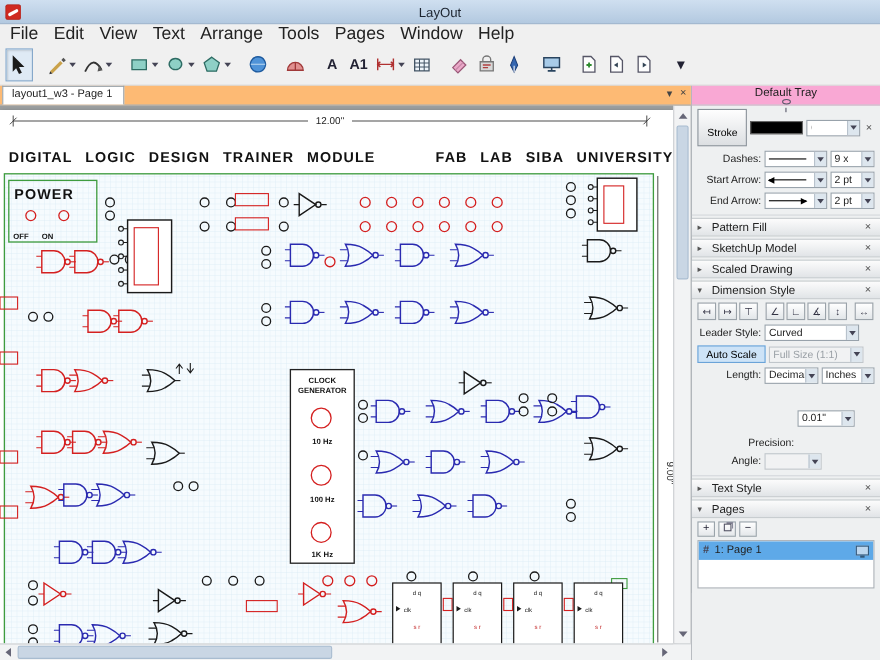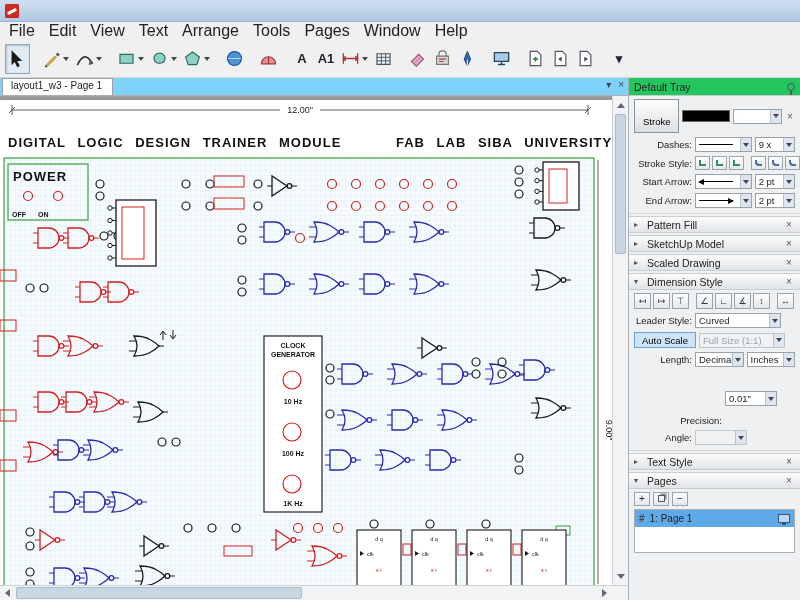--- a/index.html
+++ b/index.html
@@ -18,21 +18,21 @@
   .tbtn{height:30px;min-width:24px;display:flex;align-items:center;justify-content:center;border:1px solid transparent;padding:0 2px;}
   .tbtn.gap{margin-left:9px;}
   .tbtn.pressed{border:1px solid #86a8ca;background:#dfeaf5;box-shadow:inset 1px 1px 2px rgba(0,0,0,.18);}
   .ticon{width:19px;height:19px;}
   .tglyph{font-size:13px;font-weight:bold;color:#223;}
   .caret{width:0;height:0;border-left:3px solid transparent;border-right:3px solid transparent;border-top:4px solid #445;margin-left:2px;}
   
   .main{display:flex;height:522px;}
   .canvas-col{width:628px;display:flex;flex-direction:column;background:#e7eaec;}
   
-  .tabstrip{height:18px;background:#7dd3fc;border-bottom:1px solid #aab0b5;display:flex;align-items:flex-end;position:relative;}
+  .tabstrip{height:18px;background:#fdba74;border-bottom:1px solid #aab0b5;display:flex;align-items:flex-end;position:relative;}
   .doc-tab{height:17px;background:#fff;border:1px solid #9aa2a8;border-bottom:none;margin-left:2px;padding:1px 10px 0 8px;font-size:10px;color:#222;}
   .tab-ctrls{position:absolute;right:4px;top:1px;display:flex;gap:7px;font-size:10px;color:#444;}
   
   .canvas-wrap{flex:1;position:relative;background:#9b9e9f;overflow:hidden;}
   .paper{position:absolute;left:0;top:4px;width:612px;height:486px;background:#ffffff;box-shadow:2px 2px 4px rgba(0,0,0,.45);}
   .paper svg{display:block;width:612px;height:486px;}
   .btitle{font:700 13px "Liberation Sans",sans-serif;letter-spacing:1px;word-spacing:7px;fill:#111;}
   .dimtext{font:400 9px "Liberation Sans",sans-serif;fill:#222;}
   .powertext{font:700 13px "Liberation Sans",sans-serif;fill:#111;letter-spacing:1px;}
   .smalltext{font:700 7px "Liberation Sans",sans-serif;fill:#111;word-spacing:10px;}
@@ -48,21 +48,21 @@
   .tri-down{width:0;height:0;border-left:4px solid transparent;border-right:4px solid transparent;border-top:5px solid #667;}
   .hscroll{height:15px;background:#f2f3f4;border-top:1px solid #cfd2d5;position:relative;}
   .hthumb{position:absolute;top:1px;bottom:1px;left:16px;width:286px;background:#c9d6e4;border:1px solid #a8bcd0;border-radius:2px;}
   .harrow{position:absolute;top:0;bottom:0;width:15px;display:flex;align-items:center;justify-content:center;}
   .harrow.left{left:0;} .harrow.right{right:16px;}
   .tri-left{width:0;height:0;border-top:4px solid transparent;border-bottom:4px solid transparent;border-right:5px solid #667;}
   .tri-right{width:0;height:0;border-top:4px solid transparent;border-bottom:4px solid transparent;border-left:5px solid #667;}
   .corner{position:absolute;right:0;top:0;bottom:0;width:16px;background:#f2f3f4;}
   
   .tray{width:172px;background:#eef0f1;border-left:1px solid #aab0b5;font-size:10px;color:#222;display:flex;flex-direction:column;}
-  .tray-header{height:18px;display:flex;align-items:center;padding:0 5px;background:#22c55e;border-bottom:1px solid #c5cacd;font-size:10.5px;}
+  .tray-header{height:18px;display:flex;align-items:center;padding:0 5px;background:#f9a8d4;border-bottom:1px solid #c5cacd;font-size:10.5px;flex-direction:column;}
   .tray-title{flex:1;}
   .pin{width:8px;height:8px;border:1.5px solid #556;border-radius:50%;position:relative;}
   .pin::after{content:"";position:absolute;left:2px;top:7px;width:1.5px;height:4px;background:#556;}
   .panel{padding:1px 0 3px 0;border-bottom:1px solid #d4d8db;}
   .prow{display:flex;align-items:center;gap:3px;padding:2px 5px;}
   .prow label{width:58px;text-align:right;color:#222;font-size:9.5px;flex:none;}
   .sel{height:15px;background:#fff;border:1px solid #98a2ab;display:flex;align-items:center;font-size:9.5px;padding-left:3px;overflow:hidden;}
   .sel .val{white-space:nowrap;overflow:hidden;}
   .sel .dd{margin-left:auto;width:11px;height:100%;background:#dde6ee;border-left:1px solid #b8c2cc;display:flex;align-items:center;justify-content:center;flex:none;}
   .sel .dd::after{content:"";width:0;height:0;border-left:3px solid transparent;border-right:3px solid transparent;border-top:4px solid #445;}
@@ -95,20 +95,21 @@
   .mon::after{content:"";position:absolute;left:3px;bottom:-3px;width:4px;height:2px;background:#33587a;}
   .tray-fill{flex:1;background:#eef0f1;}
 </style>
 </head>
 <body>
 
 <div class="window">
 
   <div class="titlebar">
     <div class="appicon"></div>
+    <div class="wtitle">LayOut</div>
   </div>
 
   <div class="menubar">
       <span class="menu-item">File</span>
       <span class="menu-item">Edit</span>
       <span class="menu-item">View</span>
       <span class="menu-item">Text</span>
       <span class="menu-item">Arrange</span>
       <span class="menu-item">Tools</span>
       <span class="menu-item">Pages</span>
@@ -741,43 +742,20 @@
           <div class="sel w62">
               <span class="dashline"></span>
               <span class="dd"></span>
             </div>
           <div class="sel w44">
               <span class="val">9 x</span>
               <span class="dd"></span>
             </div>
         </div>
         <div class="prow">
-          <label>Stroke Style:</label>
-          <span id="minis" style="display:flex;gap:2px;">
-              <button class="mini">
-                <i></i>
-              </button>
-              <button class="mini">
-                <i></i>
-              </button>
-              <button class="mini">
-                <i></i>
-              </button>
-              <button class="mini alt gapl">
-                <i></i>
-              </button>
-              <button class="mini alt">
-                <i></i>
-              </button>
-              <button class="mini alt">
-                <i></i>
-              </button>
-            </span>
-        </div>
-        <div class="prow">
           <label>Start Arrow:</label>
           <div class="sel w62">
               <span class="arrline start"></span>
               <span class="dd"></span>
             </div>
           <div class="sel w44">
               <span class="val">2 pt</span>
               <span class="dd"></span>
             </div>
         </div>

